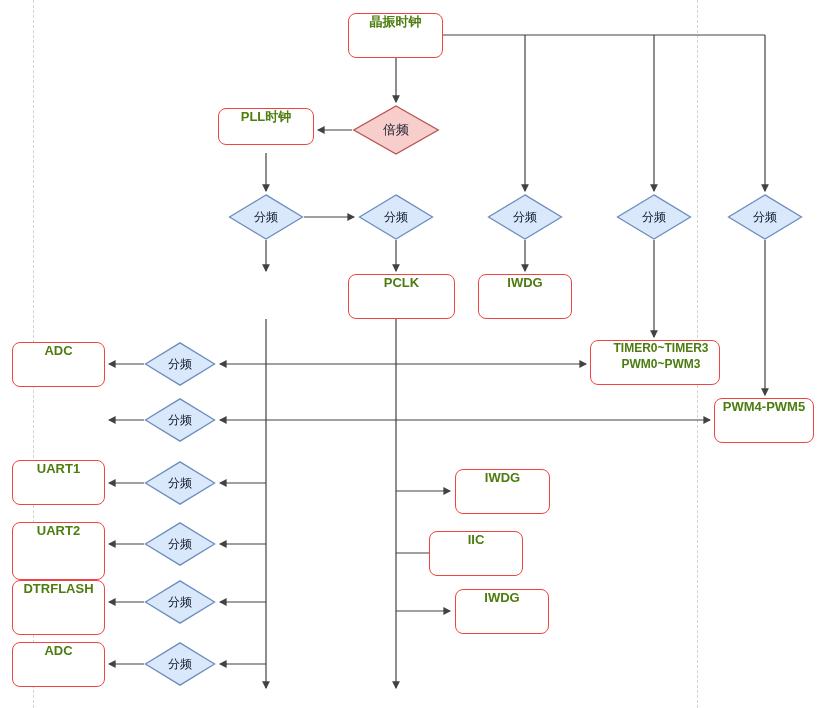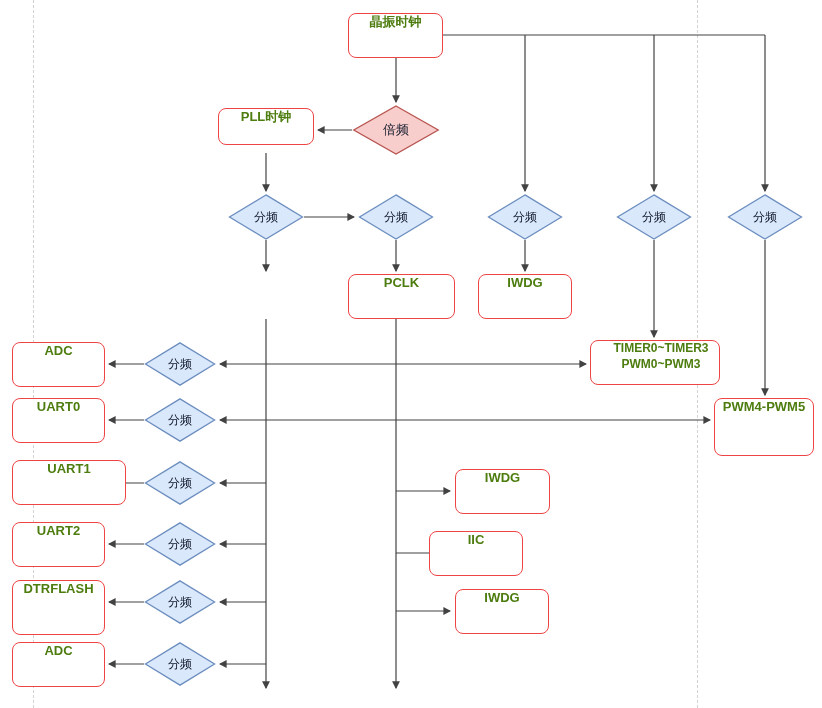--- a/index.html
+++ b/index.html
@@ -100,34 +100,31 @@
   <div class="node" style="left:348px;top:274px;width:107px;height:45px">
     <span>PCLK</span>
   </div>
   <div class="node" style="left:478px;top:274px;width:94px;height:45px">
     <span>IWDG</span>
   </div>
   <div class="node small-text" style="left:590px;top:340px;width:130px;height:45px">
     <span>TIMER0~TIMER3
 PWM0~PWM3</span>
   </div>
-  <div class="node" style="left:714px;top:398px;width:100px;height:58px">
+  <div class="node" style="left:714px;top:398px;width:100px;height:45px">
     <span>PWM4-PWM5</span>
   </div>
 
   <div class="node" style="left:12px;top:342px;width:93px;height:45px">
     <span>ADC</span>
   </div>
-  <div class="node" style="left:12px;top:398px;width:93px;height:45px">
-    <span>UART0</span>
-  </div>
-  <div class="node" style="left:12px;top:460px;width:114px;height:45px">
+  <div class="node" style="left:12px;top:460px;width:93px;height:45px">
     <span>UART1</span>
   </div>
-  <div class="node" style="left:12px;top:522px;width:93px;height:45px">
+  <div class="node" style="left:12px;top:522px;width:93px;height:58px">
     <span>UART2</span>
   </div>
   <div class="node" style="left:12px;top:580px;width:93px;height:55px">
     <span>DTRFLASH</span>
   </div>
   <div class="node" style="left:12px;top:642px;width:93px;height:45px">
     <span>ADC</span>
   </div>
 
   <div class="node" style="left:455px;top:469px;width:95px;height:45px">

